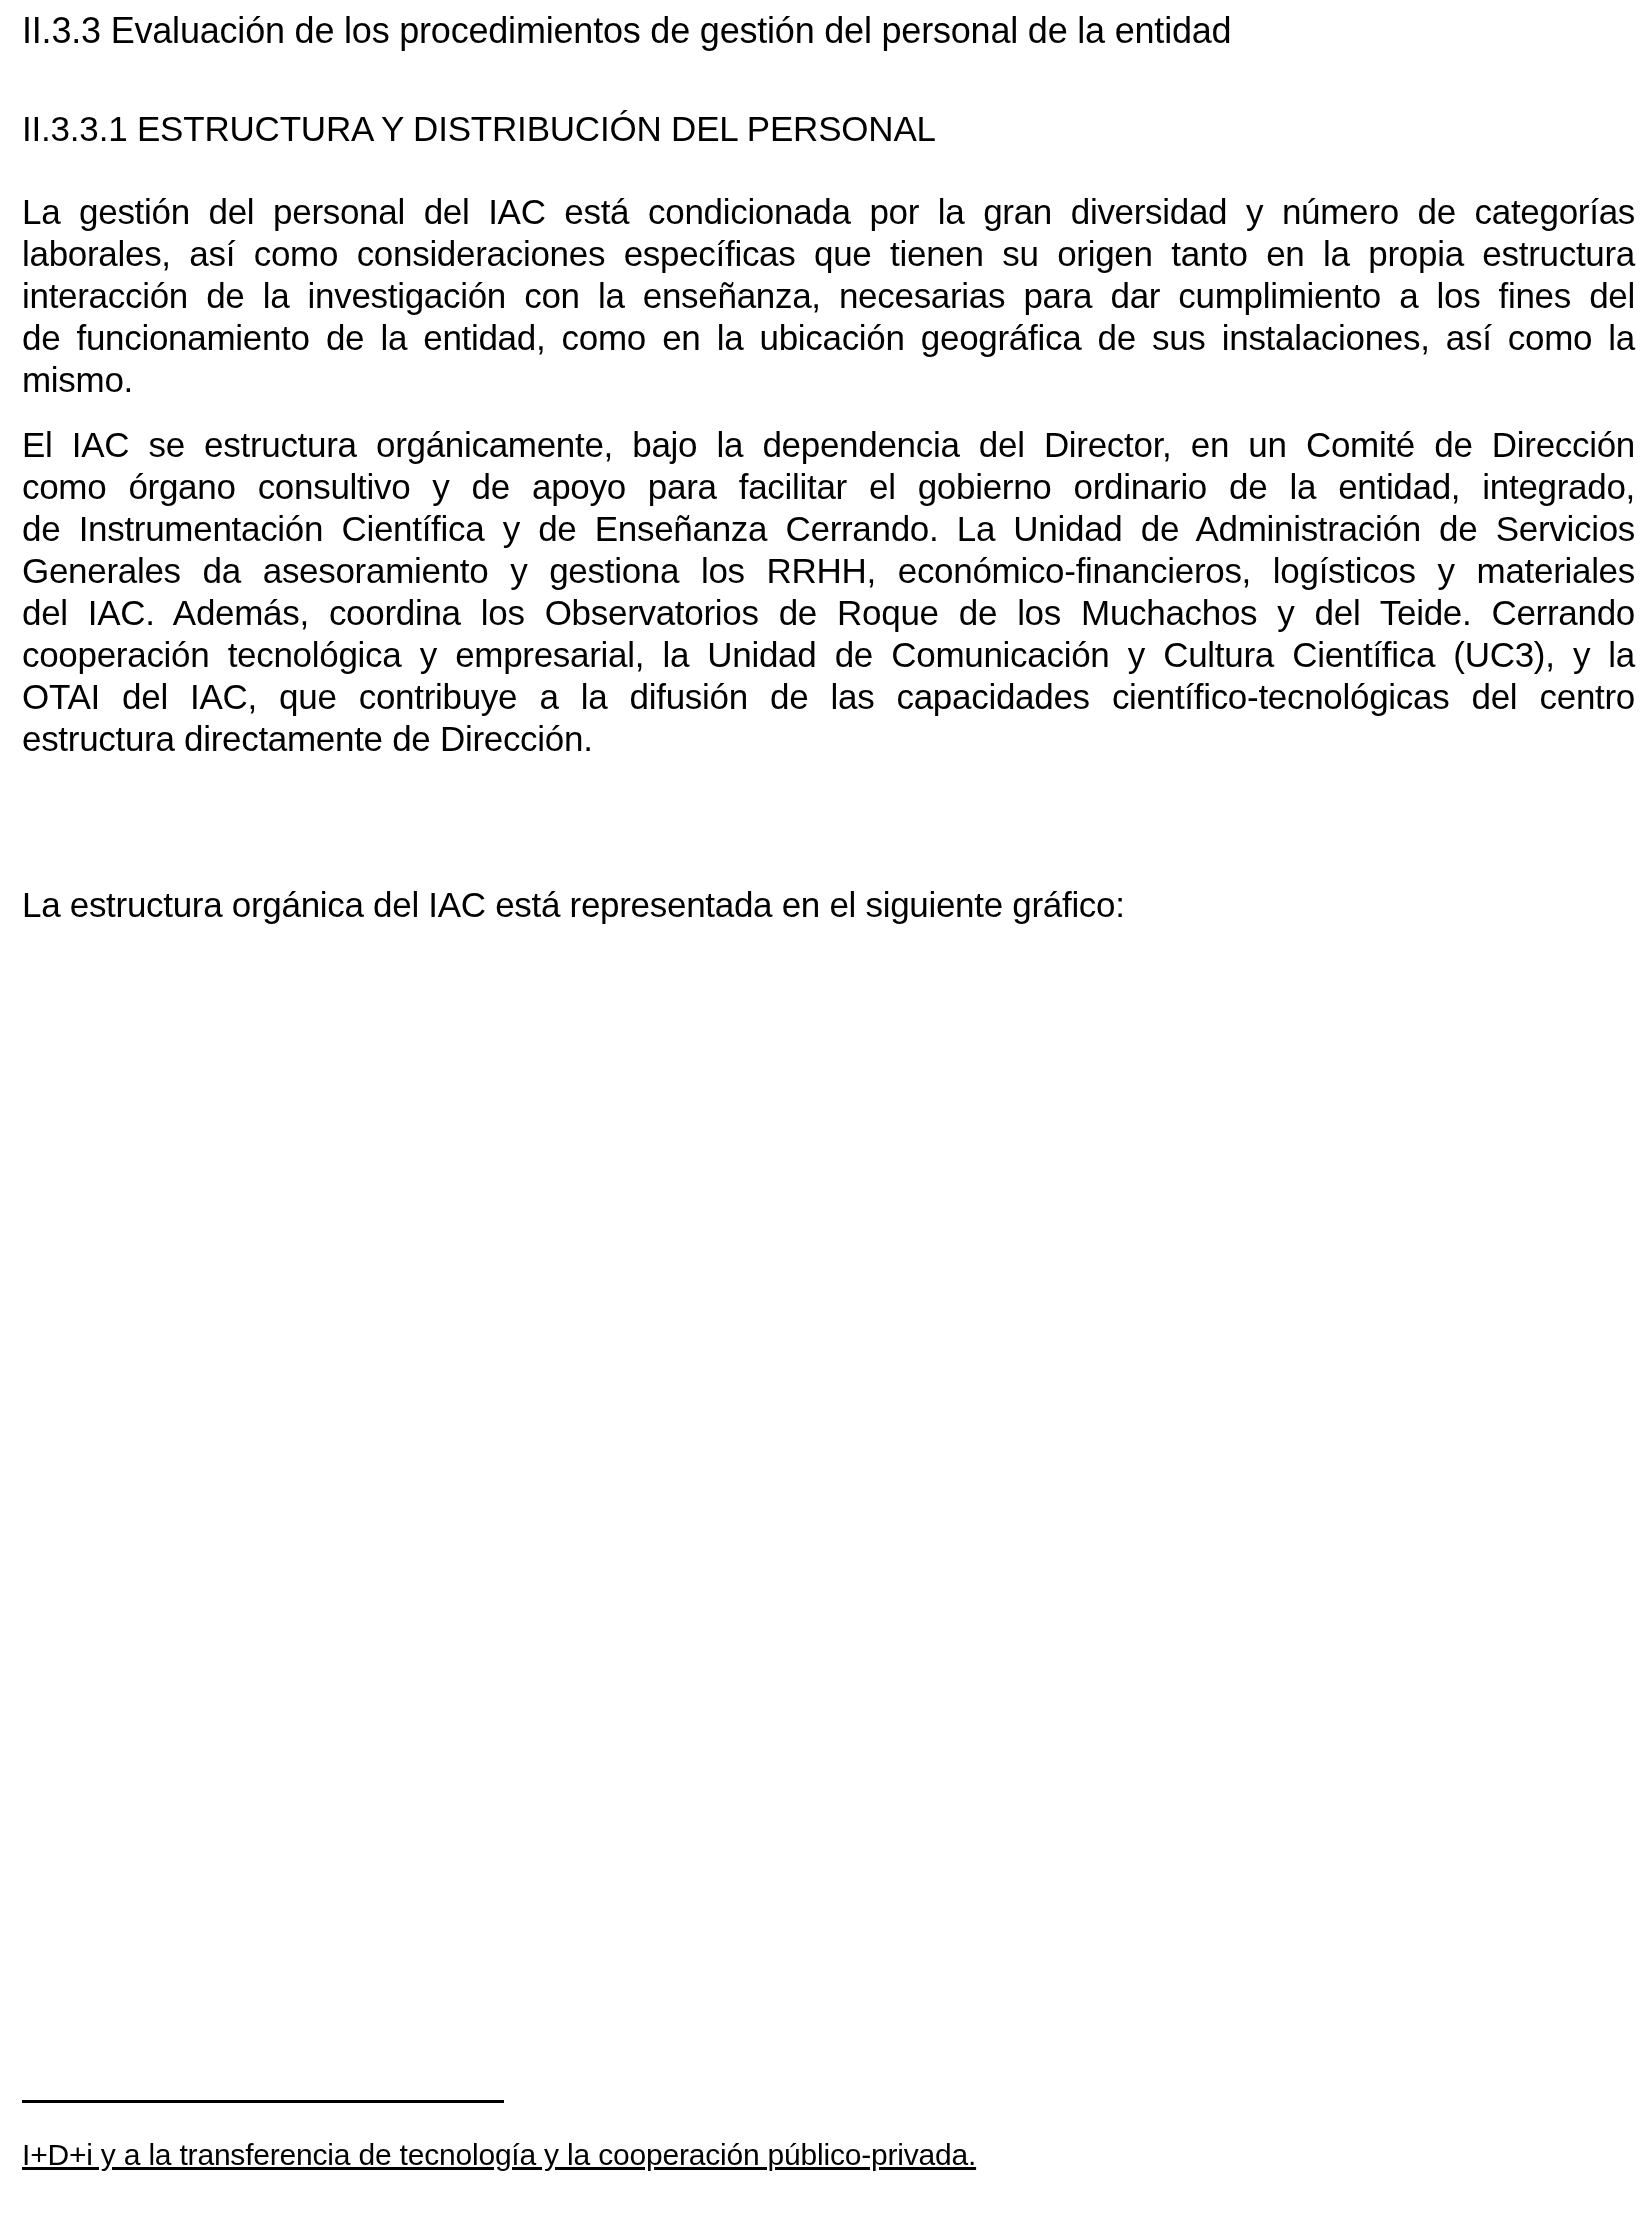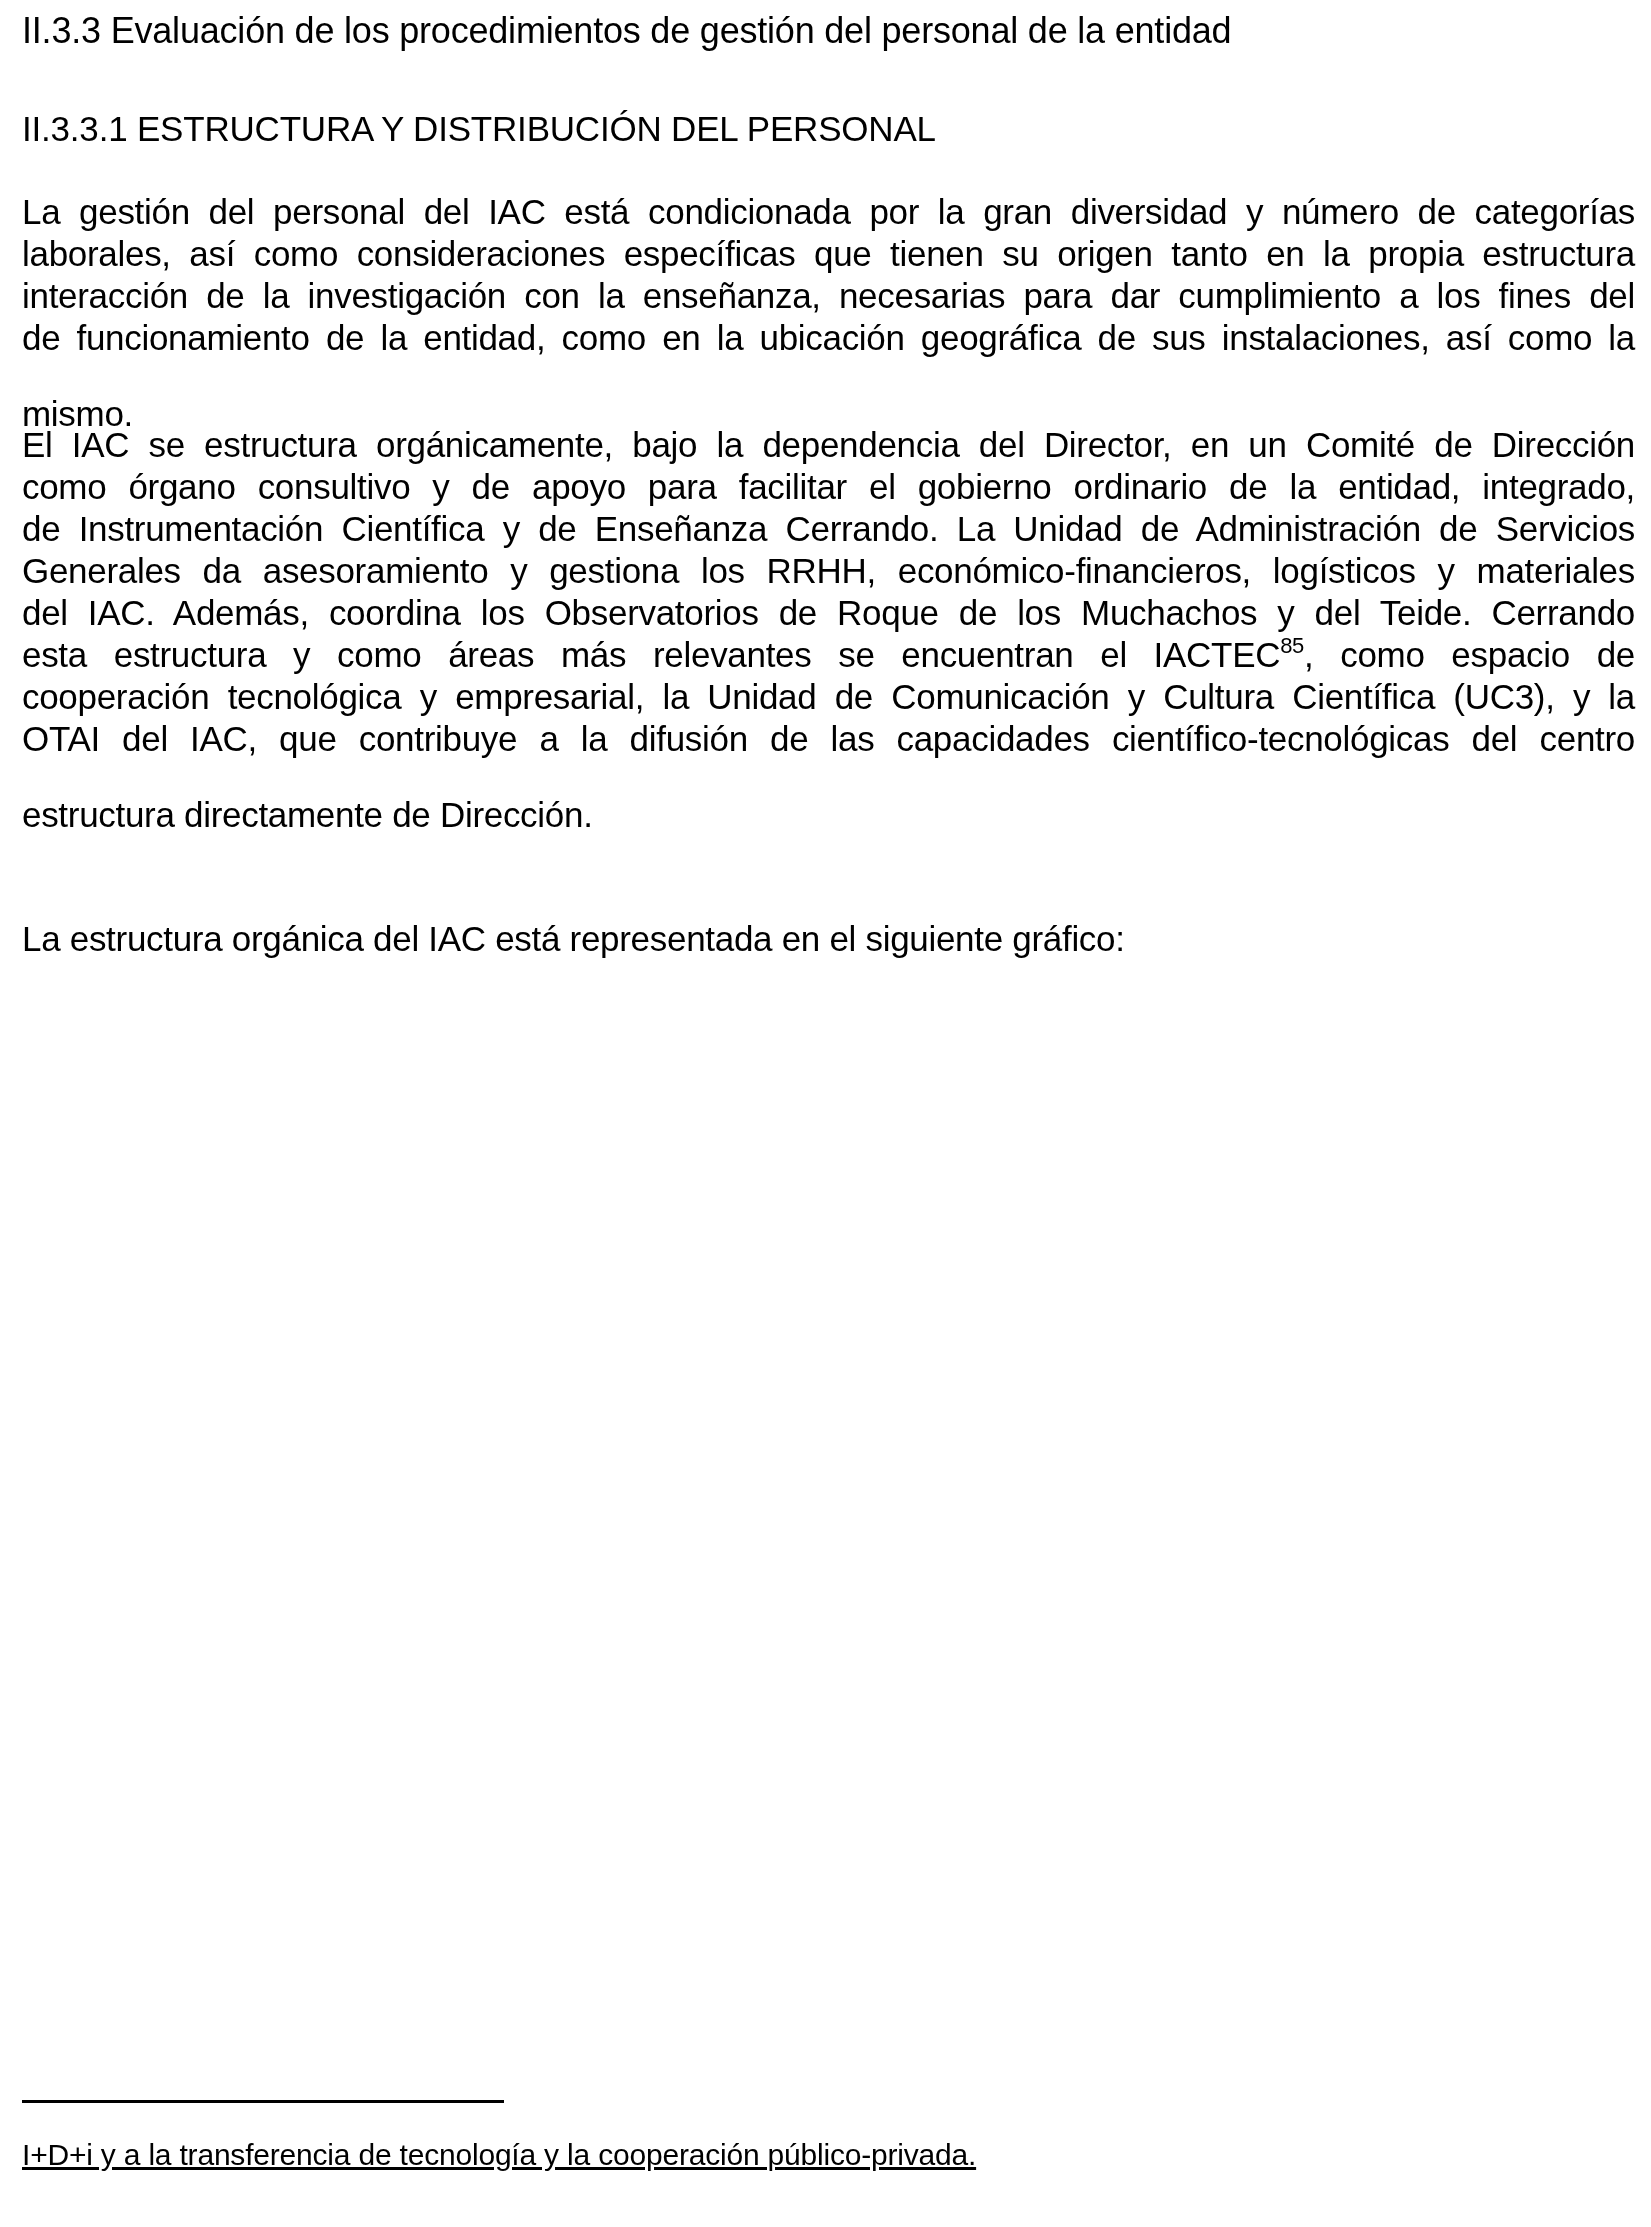--- a/index.html
+++ b/index.html
@@ -54,21 +54,20 @@
   .para .ln {
     display: block;
     text-align: justify;
     text-align-last: justify;
     white-space: nowrap;
     height: 42px;
     overflow: visible;
   }
   .para .ln.last {
     text-align-last: left;
-    margin-top: 34px;
   }
   #p1 { top: 191px; }
   #p2 { top: 424px; }
   #p3 { top: 884px; }
   sup.fnref {
     font-size: 22px;
     line-height: 0;
     vertical-align: 0;
     position: relative;
     top: -13.7px;
@@ -124,21 +123,20 @@
     <span class="ln">de funcionamiento de la entidad, como en la ubicación geográfica de sus instalaciones, así como la</span>
     <span class="ln last">mismo.</span>
   </div>
 
   <div class="para" id="p2">
     <span class="ln">El IAC se estructura orgánicamente, bajo la dependencia del Director, en un Comité de Dirección</span>
     <span class="ln">como órgano consultivo y de apoyo para facilitar el gobierno ordinario de la entidad, integrado,</span>
     <span class="ln">de Instrumentación Científica y de Enseñanza Cerrando. La Unidad de Administración de Servicios</span>
     <span class="ln">Generales da asesoramiento y gestiona los RRHH, económico-financieros, logísticos y materiales</span>
     <span class="ln">del IAC. Además, coordina los Observatorios de Roque de los Muchachos y del Teide. Cerrando</span>
-    <span class="ln"><span>esta estructura y como áreas más relevantes se encuentran el IACTEC</span><sup class="fnref">85</sup><span>, como espacio de</span></span>
     <span class="ln">cooperación tecnológica y empresarial, la Unidad de Comunicación y Cultura Científica (UC3), y la</span>
     <span class="ln">OTAI del IAC, que contribuye a la difusión de las capacidades científico-tecnológicas del centro</span>
     <span class="ln last">estructura directamente de Dirección.</span>
   </div>
 
   <div class="para" id="p3">
     <span class="ln last">La estructura orgánica del IAC está representada en el siguiente gráfico:</span>
   </div>
 
 </div>

